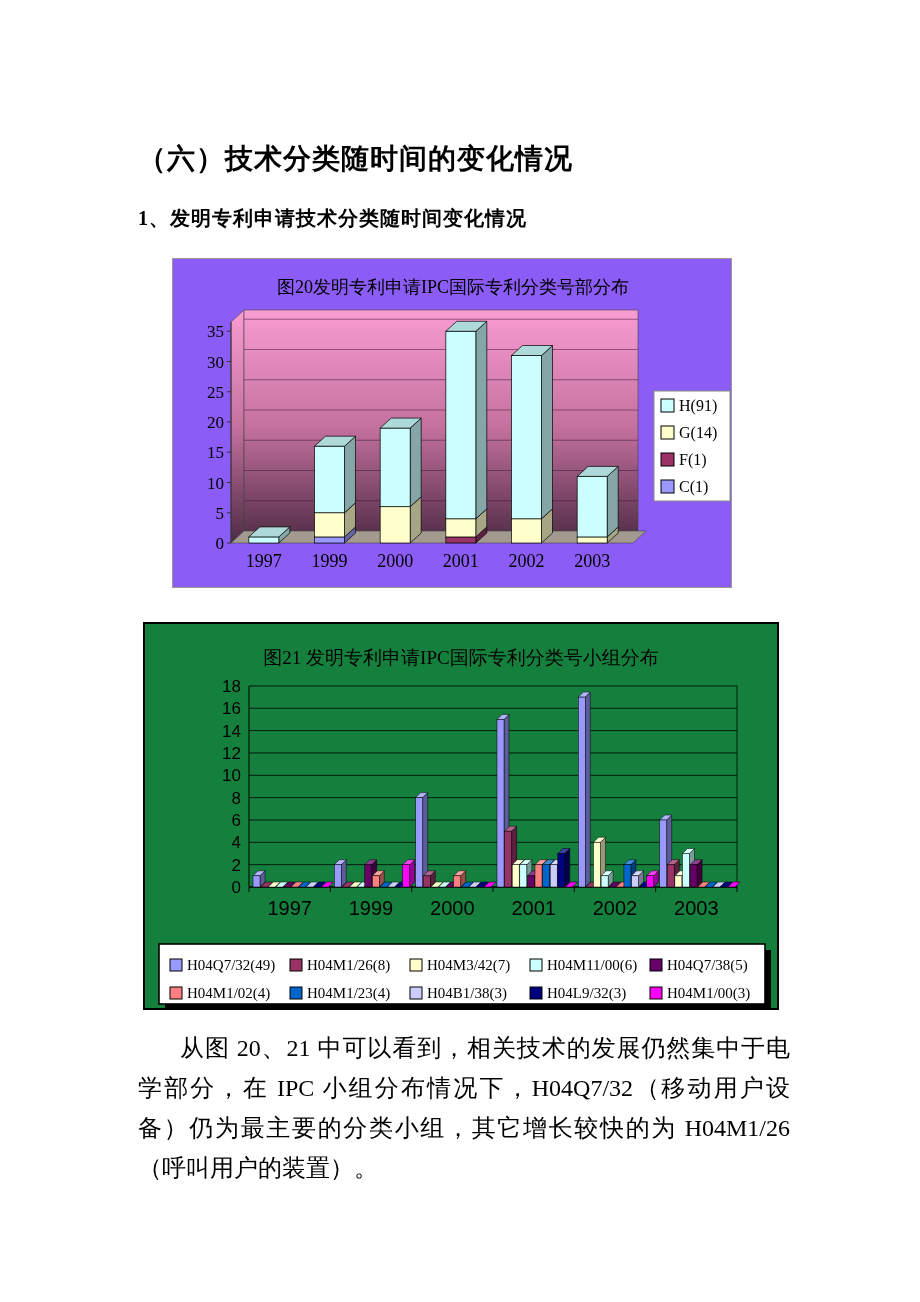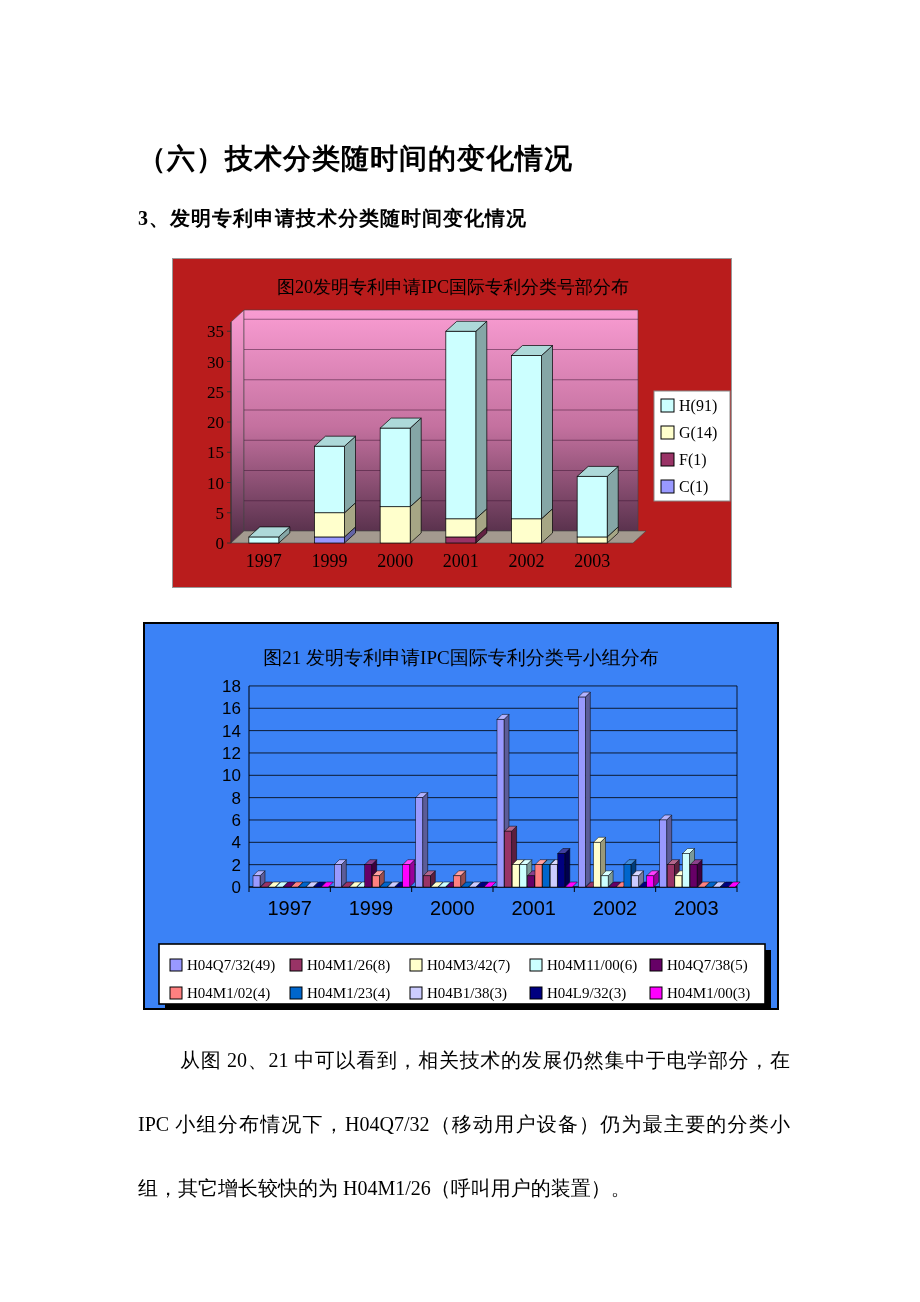--- a/index.html
+++ b/index.html
@@ -3,35 +3,35 @@
 <meta charset="utf-8">
 <style>
   html,body{margin:0;padding:0;}
   body{
     width:920px;height:1302px;position:relative;background:#ffffff;
     font-family:"Liberation Serif","DejaVu Serif",serif;color:#000;
     overflow:hidden;
   }
   .h1{position:absolute;left:138px;top:140px;font-size:28px;font-weight:bold;letter-spacing:1px;}
   .h2{position:absolute;left:138px;top:205px;font-size:20px;font-weight:bold;letter-spacing:1px;}
-  .chart1-box{position:absolute;left:172px;top:258px;width:558px;height:328px;border:1px solid #999;background:#b91c1c;}
-  .chart2-box{position:absolute;left:143px;top:622px;width:632px;height:384px;border:2px solid #000;background:#3b82f6;}
+  .chart1-box{position:absolute;left:172px;top:258px;width:558px;height:328px;border:1px solid #999;background:#8b5cf6;}
+  .chart2-box{position:absolute;left:143px;top:622px;width:632px;height:384px;border:2px solid #000;background:#15803d;}
   .chart1-box svg,.chart2-box svg{display:block;}
   .para{
     position:absolute;left:138px;top:1028px;width:652px;
-    font-size:20px;line-height:64px;text-align:justify;text-indent:42px;
+    font-size:24px;line-height:40px;text-align:justify;text-indent:42px;
   }
   svg text{font-family:"Liberation Serif","DejaVu Serif",serif;}
   svg text.sans{font-family:"Liberation Sans","DejaVu Sans",sans-serif;}
 </style>
 </head>
 <body>
 
 <div class="h1">（六）技术分类随时间的变化情况</div>
-<div class="h2">3、发明专利申请技术分类随时间变化情况</div>
+<div class="h2">1、发明专利申请技术分类随时间变化情况</div>
 
 <div class="chart1-box">
   <svg id="svg1" width="558" height="328" viewBox="0 0 558 328">
       <defs>
         <linearGradient id="wallg" x1="0" y1="51" x2="0" y2="284" gradientUnits="userSpaceOnUse" gradientTransform="">
           <stop offset="0" stop-color="#F99CD2"></stop>
           <stop offset="0.5" stop-color="#C4719F"></stop>
           <stop offset="1" stop-color="#4E2B44"></stop>
         </linearGradient>
       </defs>

